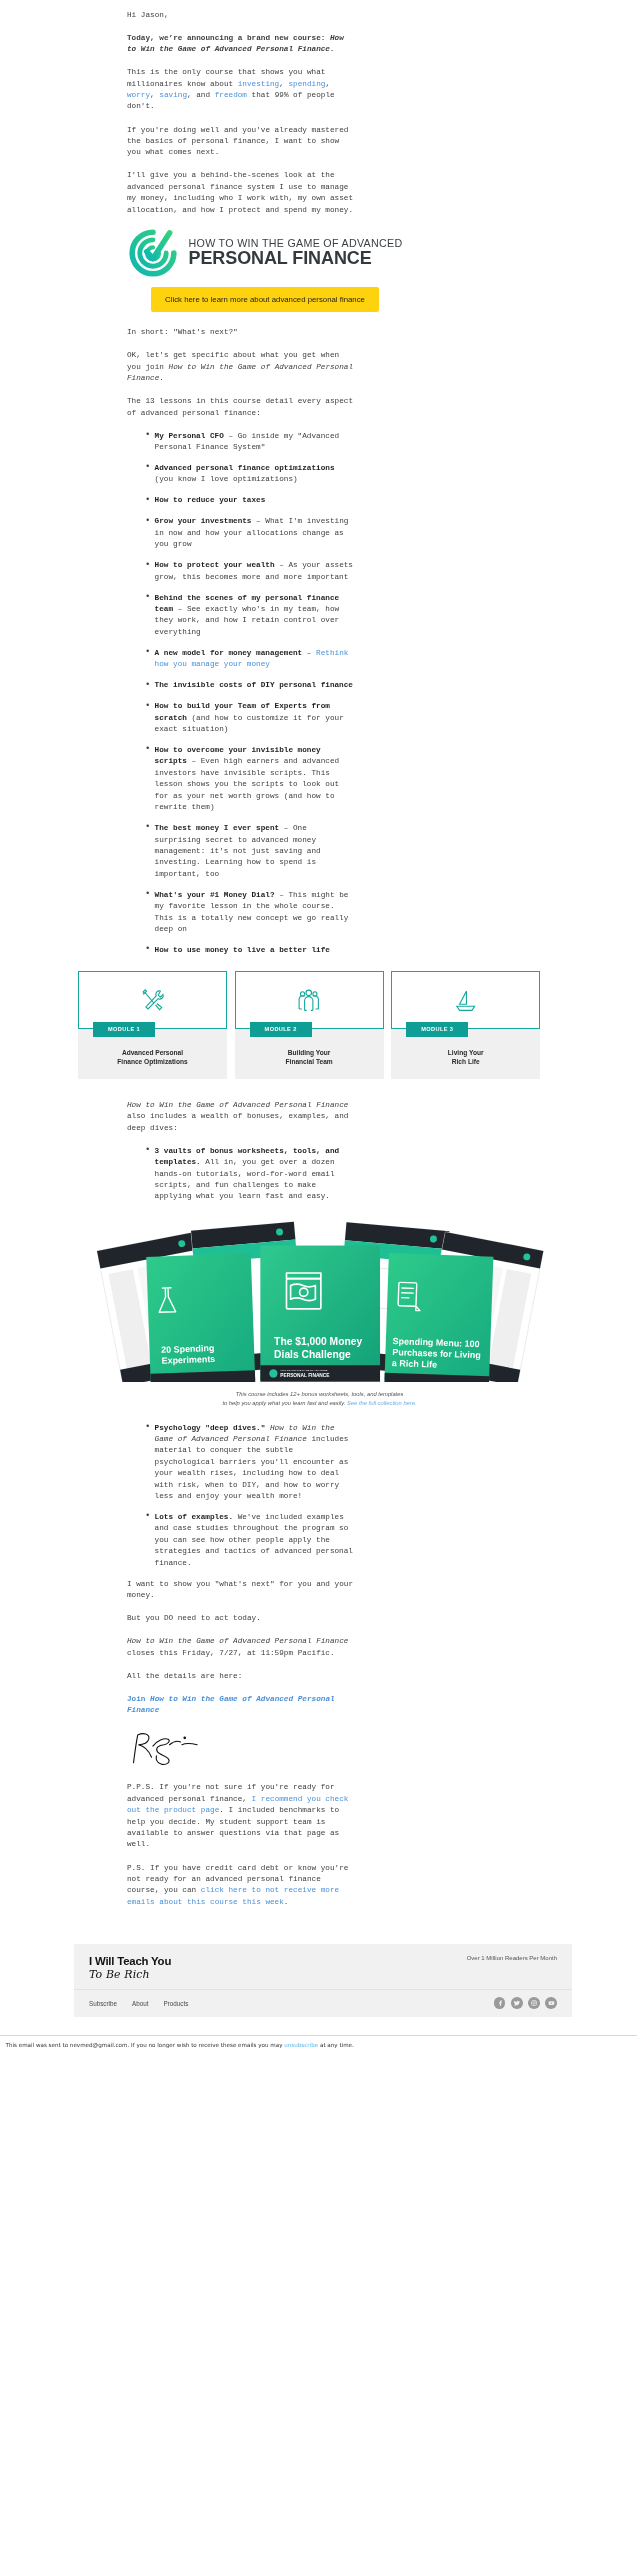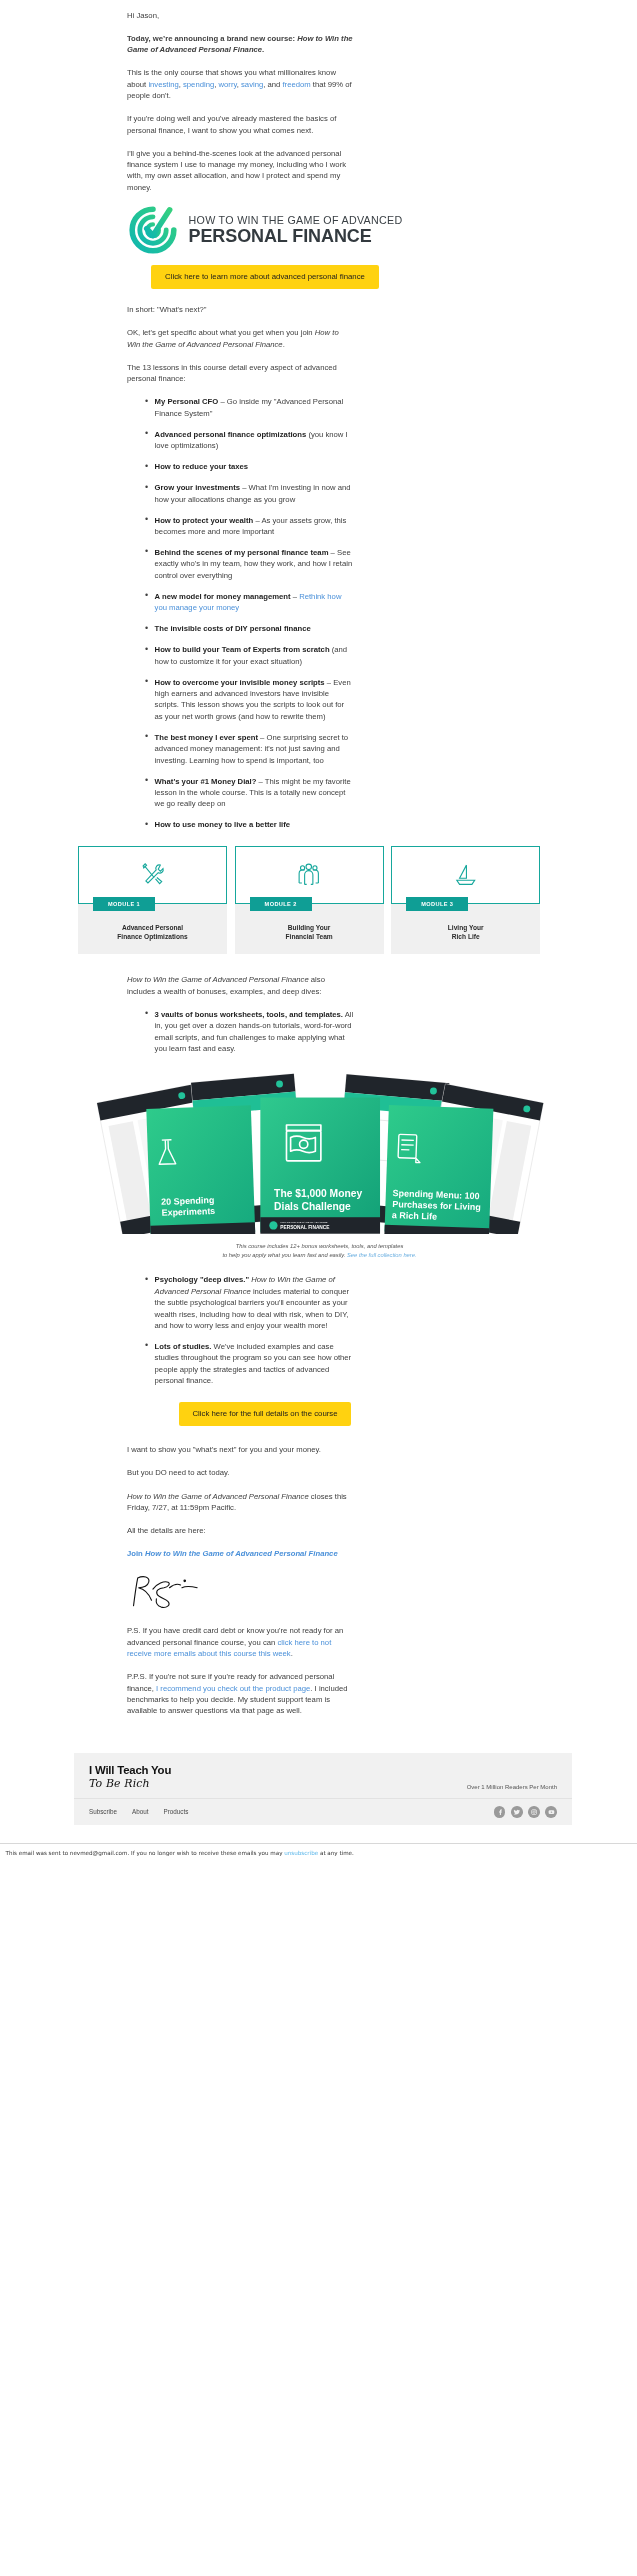--- a/index.html
+++ b/index.html
@@ -8,21 +8,21 @@
     width:638px;
     background:#ffffff;
     font-family:"Liberation Sans", sans-serif;
     color:#3c4043;
     -webkit-font-smoothing:antialiased;
   }
   .page { width:638px; position:relative; background:#fff; }
 
   
   .email-col { width:638px; padding:0 0 0 0; }
-  .inner { width:227px; margin:0 0 0 127px; }
+  .inner { width:227px; margin:0 0 0 127px;font-family:Liberation Mono, monospace; }
 
   p.body-p {
     font-size:7.7px;
     line-height:11.4px;
     color:#404040;
     margin:0 0 11.7px 0;
   }
   .lead { font-weight:bold; color:#222; }
   .ital { font-style:italic; }
   .bi { font-style:italic; font-weight:bold; }
@@ -98,21 +98,21 @@
   }
   .vault-caption a { color:#6aaee0; text-decoration:none; font-style:italic; }
 
   
   .sig { margin:11px 0 0 128px; width:83px; height:39px; }
 
   
   .footer-outer { width:638px; margin-top:36px; padding:0 0 0 0; }
   .footer-card { width:498px; margin:0 0 0 74px; background:#f1f1f1; }
   .f-top {
-    display:flex; align-items:flex-end; justify-content:space-between;
+    display:flex; align-items:flex-start; justify-content:space-between;
     padding:11px 15px 8.3px 15px; border-bottom:0.7px solid #e2e2e2;
   }
   .f-brand-l1 {
     font-size:11.4px; font-weight:bold; color:#111; letter-spacing:-0.2px;
     line-height:13px;
   }
   .f-brand-l2 {
     font-size:11px; color:#111; line-height:13px;
     font-family:"DejaVu Serif", serif; font-style:italic; letter-spacing:0.1px;
   }
@@ -366,27 +366,24 @@
   </div>
 
   <div class="vault-caption">
     <span>This course includes 12+ bonus worksheets, tools, and templates</span><br>
     <span>to help you apply what you learn fast and easily. </span><a href="#">See the full collection here.</a>
   </div>
 
   <div class="inner" style="margin-top:15px">
     <ul class="bullets">
       <li><b>Psychology "deep dives."</b><span class="ital"> How to Win the Game of Advanced Personal Finance</span><span> includes material to conquer the subtle psychological barriers you'll encounter as your wealth rises, including how to deal with risk, when to DIY, and how to worry less and enjoy your wealth more!</span></li>
-      <li><b>Lots of studies.</b><span> We've included examples and case studies throughout the program so you can see how other people apply the strategies and tactics of advanced personal finance.</span></li>
+      <li><b>Lots of examples.</b><span> We've included examples and case studies throughout the program so you can see how other people apply the strategies and tactics of advanced personal finance.</span></li>
     </ul>
   </div>
 
-  <div class="cta2-wrap">
-    <button class="cta">Click here for the full details on the course</button>
-  </div>
 
   <div class="inner">
     <p class="body-p">I want to show you "what's next" for you and your money.</p>
     <p class="body-p">But you DO need to act today.</p>
     <p class="body-p">
       <span class="ital">How to Win the Game of Advanced Personal Finance</span><span> closes this Friday, 7/27, at 11:59pm Pacific.</span>
     </p>
     <p class="body-p">All the details are here:</p>
     <p class="body-p">
       <a class="lnk" href="#" style="font-weight:bold"><span>Join </span><span class="bi">How to Win the Game of Advanced Personal Finance</span></a>
@@ -400,24 +397,24 @@
         <path d="M36 26 C42 18 52 14 58 16 C62 18 58 23 52 24 C44 25 40 28 42 33 C44 38 54 40 58 44 C62 49 56 54 48 52 C42 50 40 46 41 40"></path>
         <path d="M60 24 C66 19 72 18 76 20"></path>
         <path d="M78 24 C84 21 92 22 100 24"></path>
         <circle cx="82" cy="14" r="1.1" fill="#111"></circle>
       </g>
     </svg>
   </div>
 
   <div class="inner" style="margin-top:15px">
     <p class="body-p">
+      <span>P.P.S. If you're not sure if you're ready for advanced personal finance, </span><a class="lnk" href="#">I recommend you check out the product page</a><span>. I included benchmarks to help you decide. My student support team is available to answer questions via that page as well.</span>
+    </p>
+    <p class="body-p">
       <span>P.S. If you have credit card debt or know you're not ready for an advanced personal finance course, you can </span><a class="lnk" href="#">click here to not receive more emails about this course this week</a><span>.</span>
-    </p>
-    <p class="body-p">
-      <span>P.P.S. If you're not sure if you're ready for advanced personal finance, </span><a class="lnk" href="#">I recommend you check out the product page</a><span>. I included benchmarks to help you decide. My student support team is available to answer questions via that page as well.</span>
     </p>
   </div>
 
   <div class="footer-outer">
     <div class="footer-card">
       <div class="f-top">
         <div>
           <div class="f-brand-l1">I Will Teach You</div>
           <div class="f-brand-l2">To Be Rich</div>
         </div>

